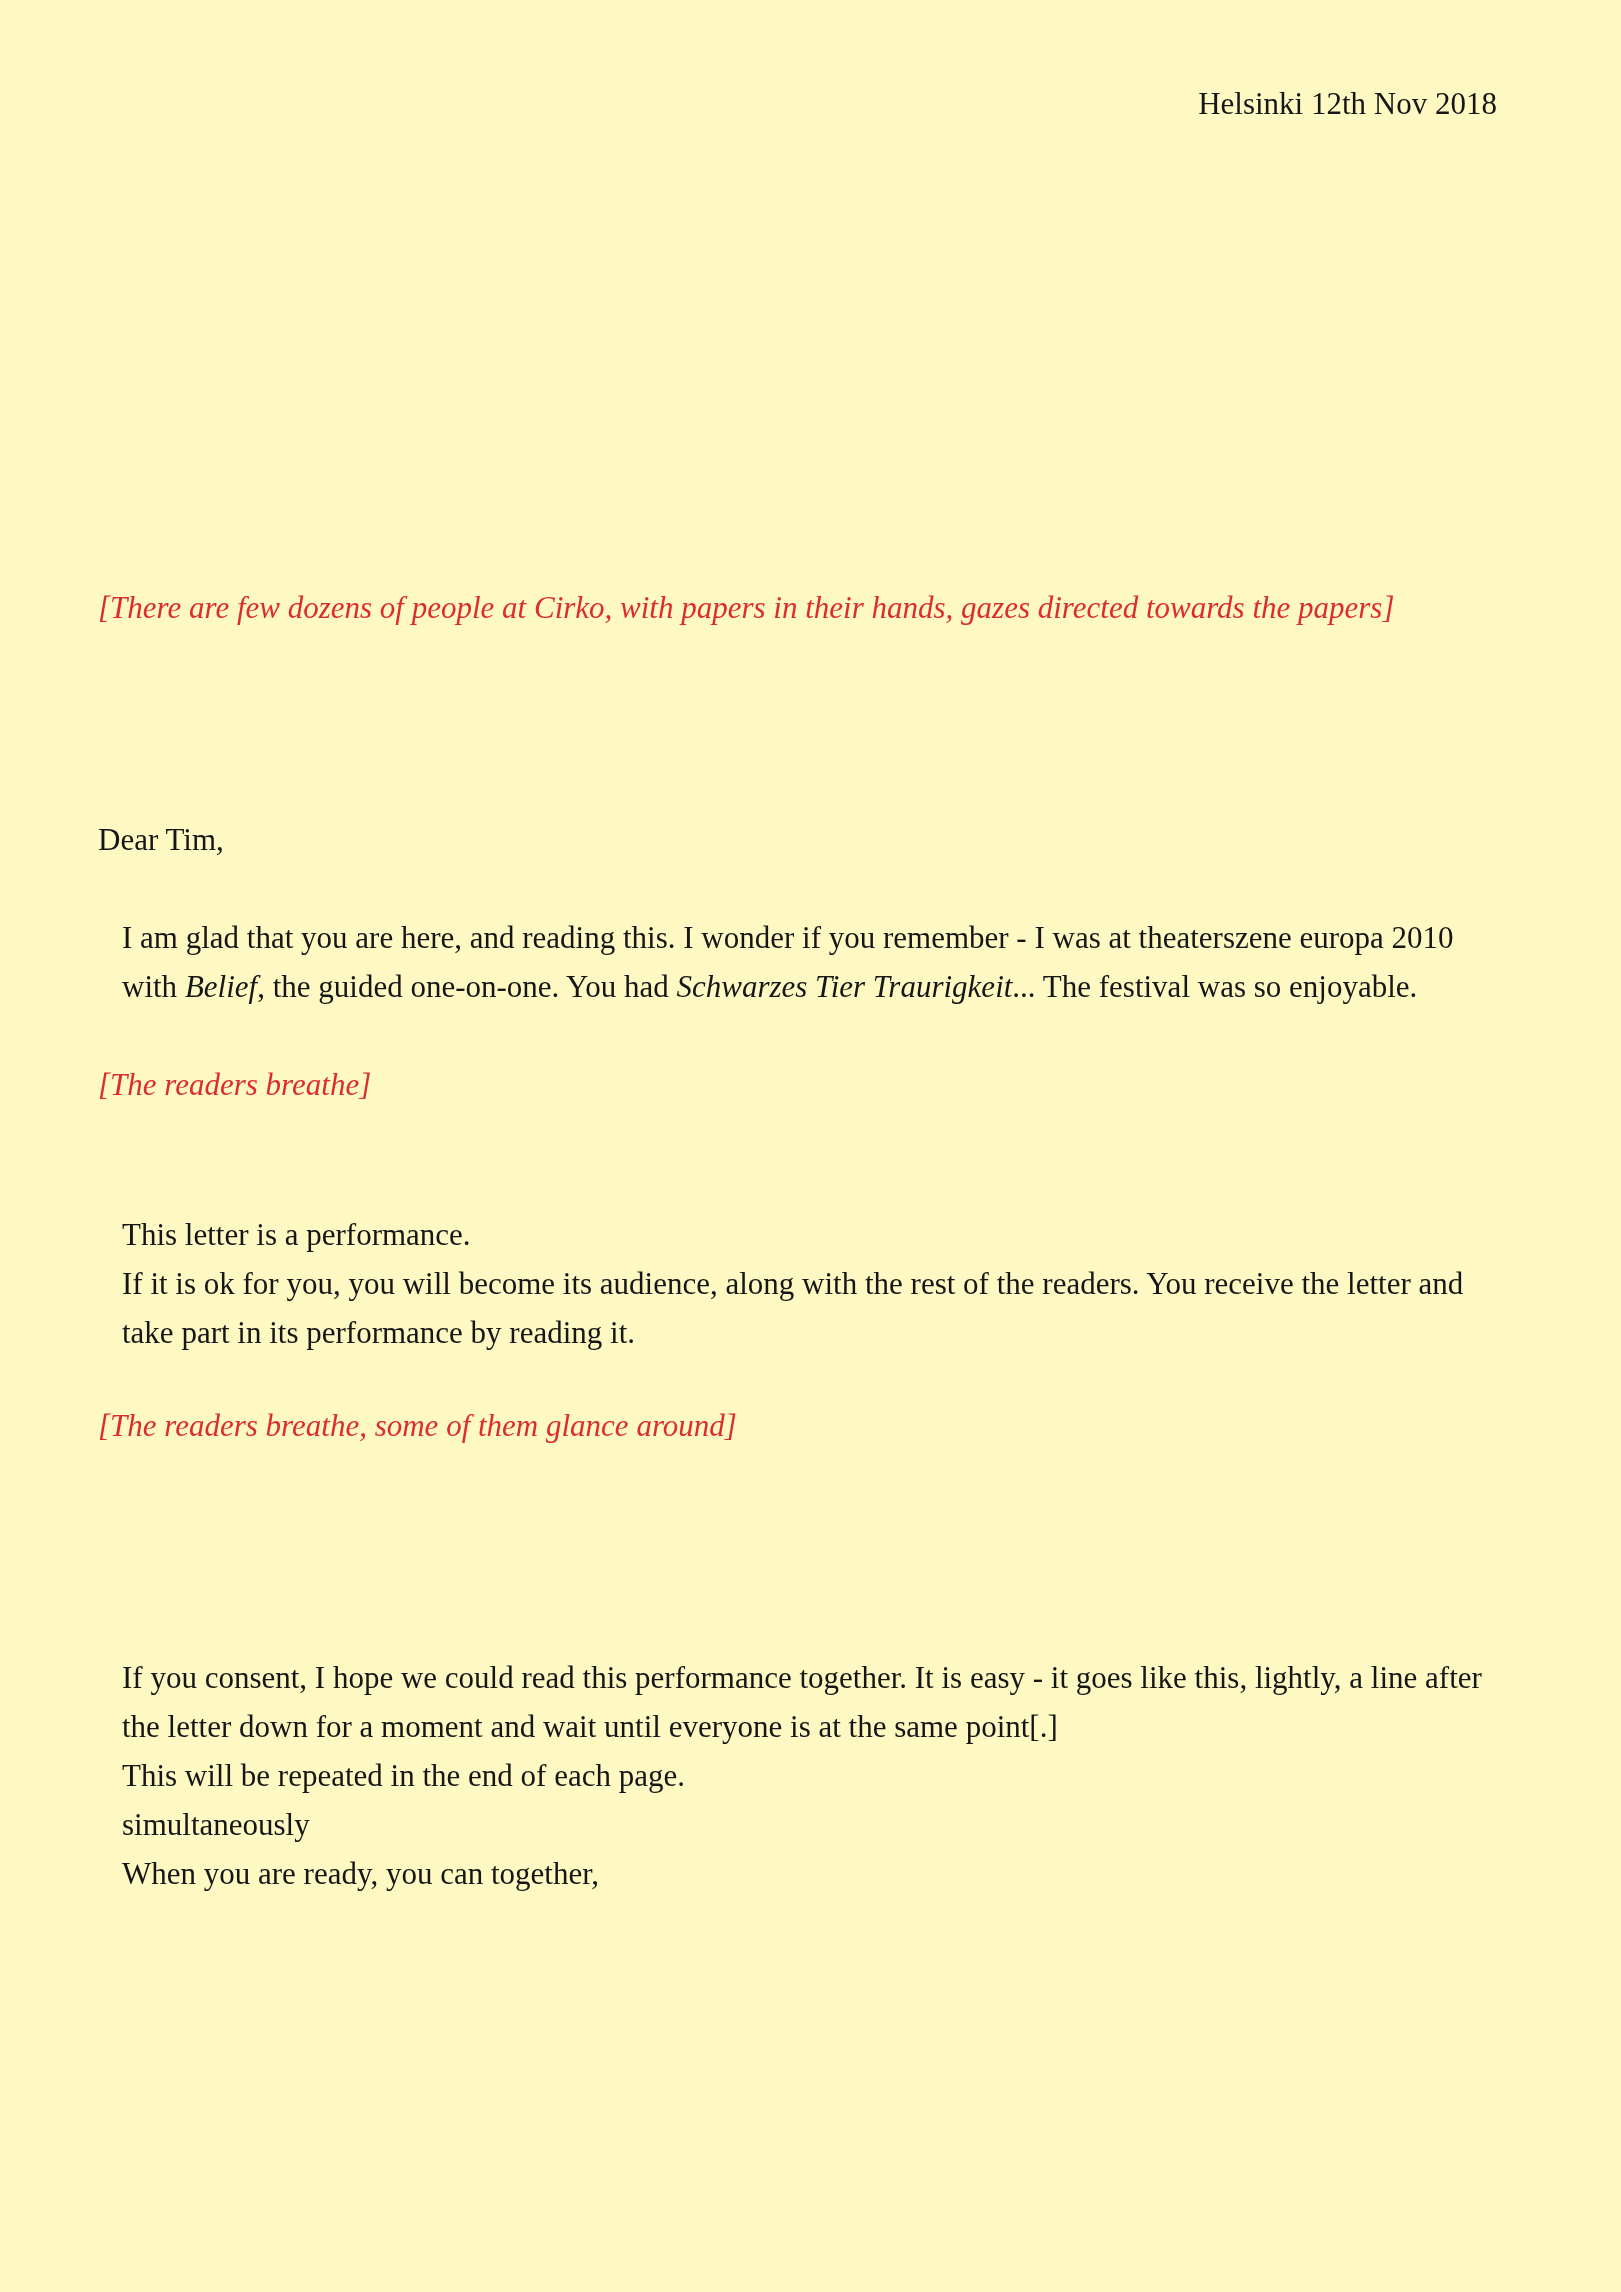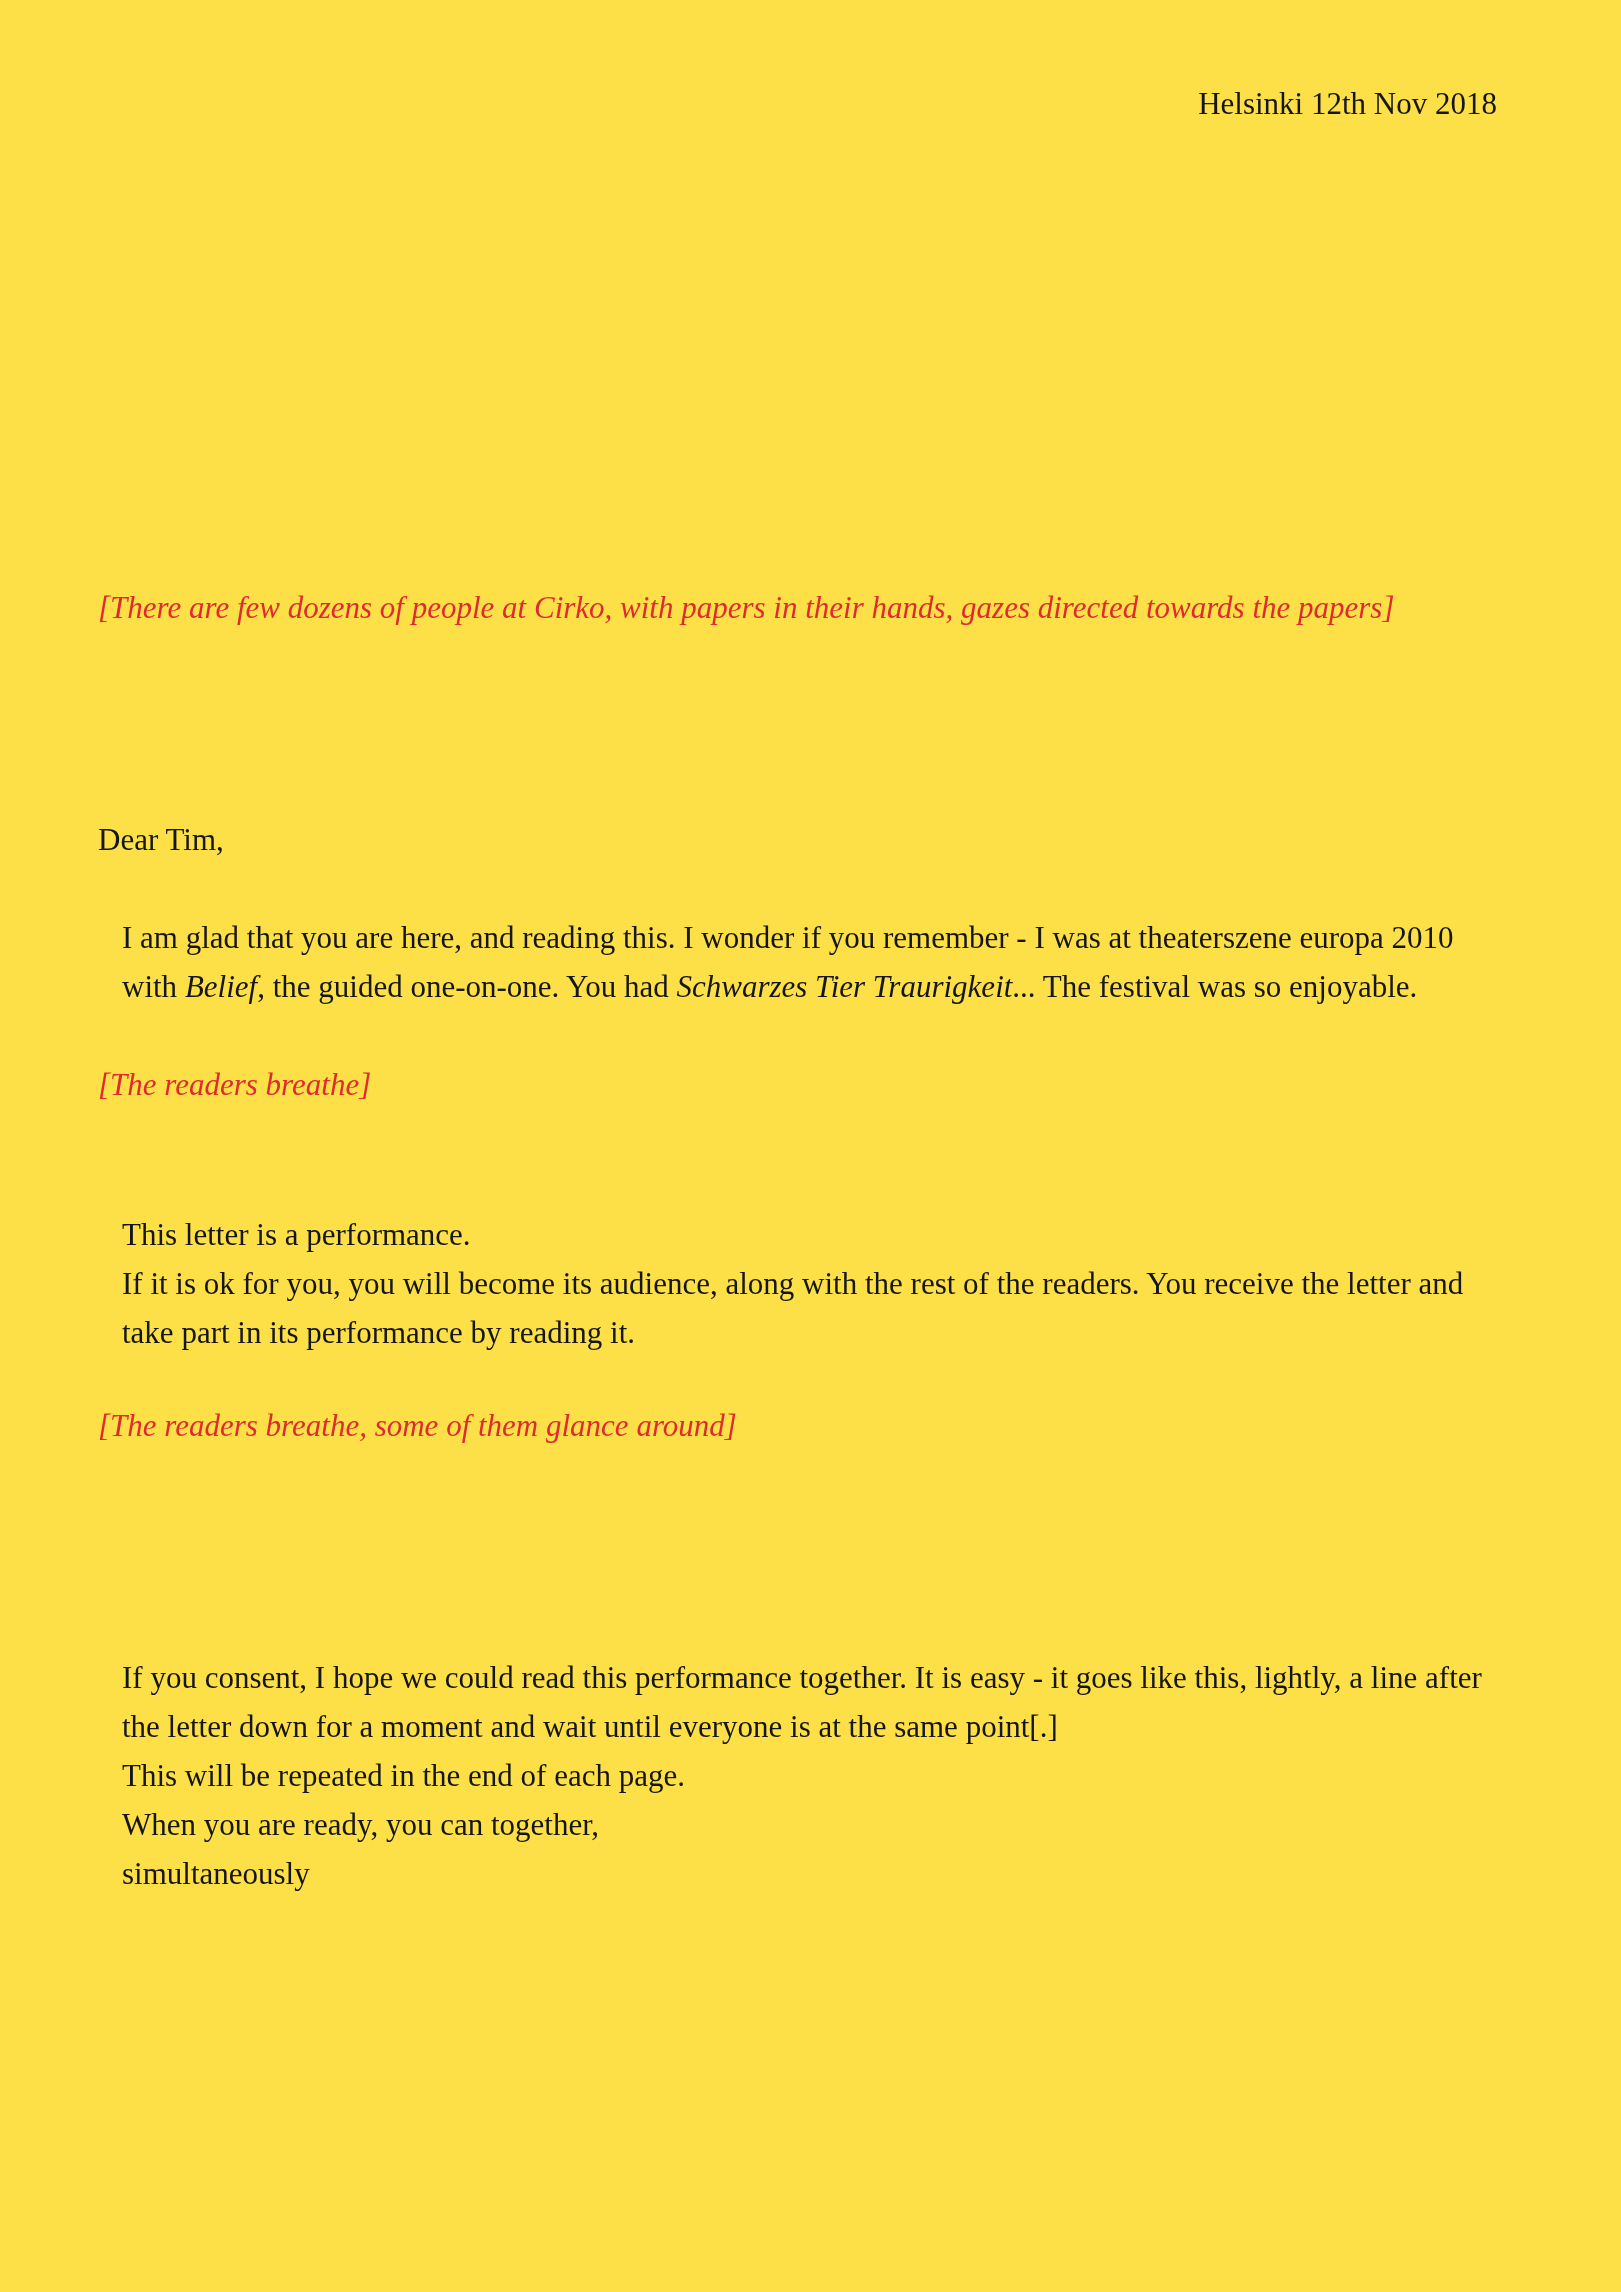--- a/index.html
+++ b/index.html
@@ -4,21 +4,21 @@
 <style>
   html, body {
     margin: 0;
     padding: 0;
     background: #ffffff;
   }
   .page {
     position: relative;
     width: 1621px;
     height: 2293px;
-    background: #fde047;
+    background: #fef9c3;
     font-family: "Liberation Serif", "DejaVu Serif", serif;
     font-size: 31px;
     line-height: 49px;
     color: #161616;
   }
   .abs { position: absolute; left: 98px; }
   .date {
     position: absolute;
     top: 79px;
     right: 124px;
@@ -63,19 +63,19 @@
     <div class="line">If it is ok for you, you will become its audience, along with the rest of the readers. You receive the letter and</div>
     <div class="line">take part in its performance by reading it.</div>
   </div>
 
   <div class="abs stage sd3">[The readers breathe, some of them glance around]</div>
 
   <div class="abs para-instructions">
     <div class="line">If you consent, I hope we could read this performance together. It is easy - it goes like this, lightly, a line after</div>
     <div class="line">the letter down for a moment and wait until everyone is at the same point[.]</div>
     <div class="line">This will be repeated in the end of each page.</div>
+    <div class="line">simultaneously</div>
     <div class="line">When you are ready, you can together,</div>
-    <div class="line">simultaneously</div>
   </div>
 
 
 </div>
 
 
 </body></html>

